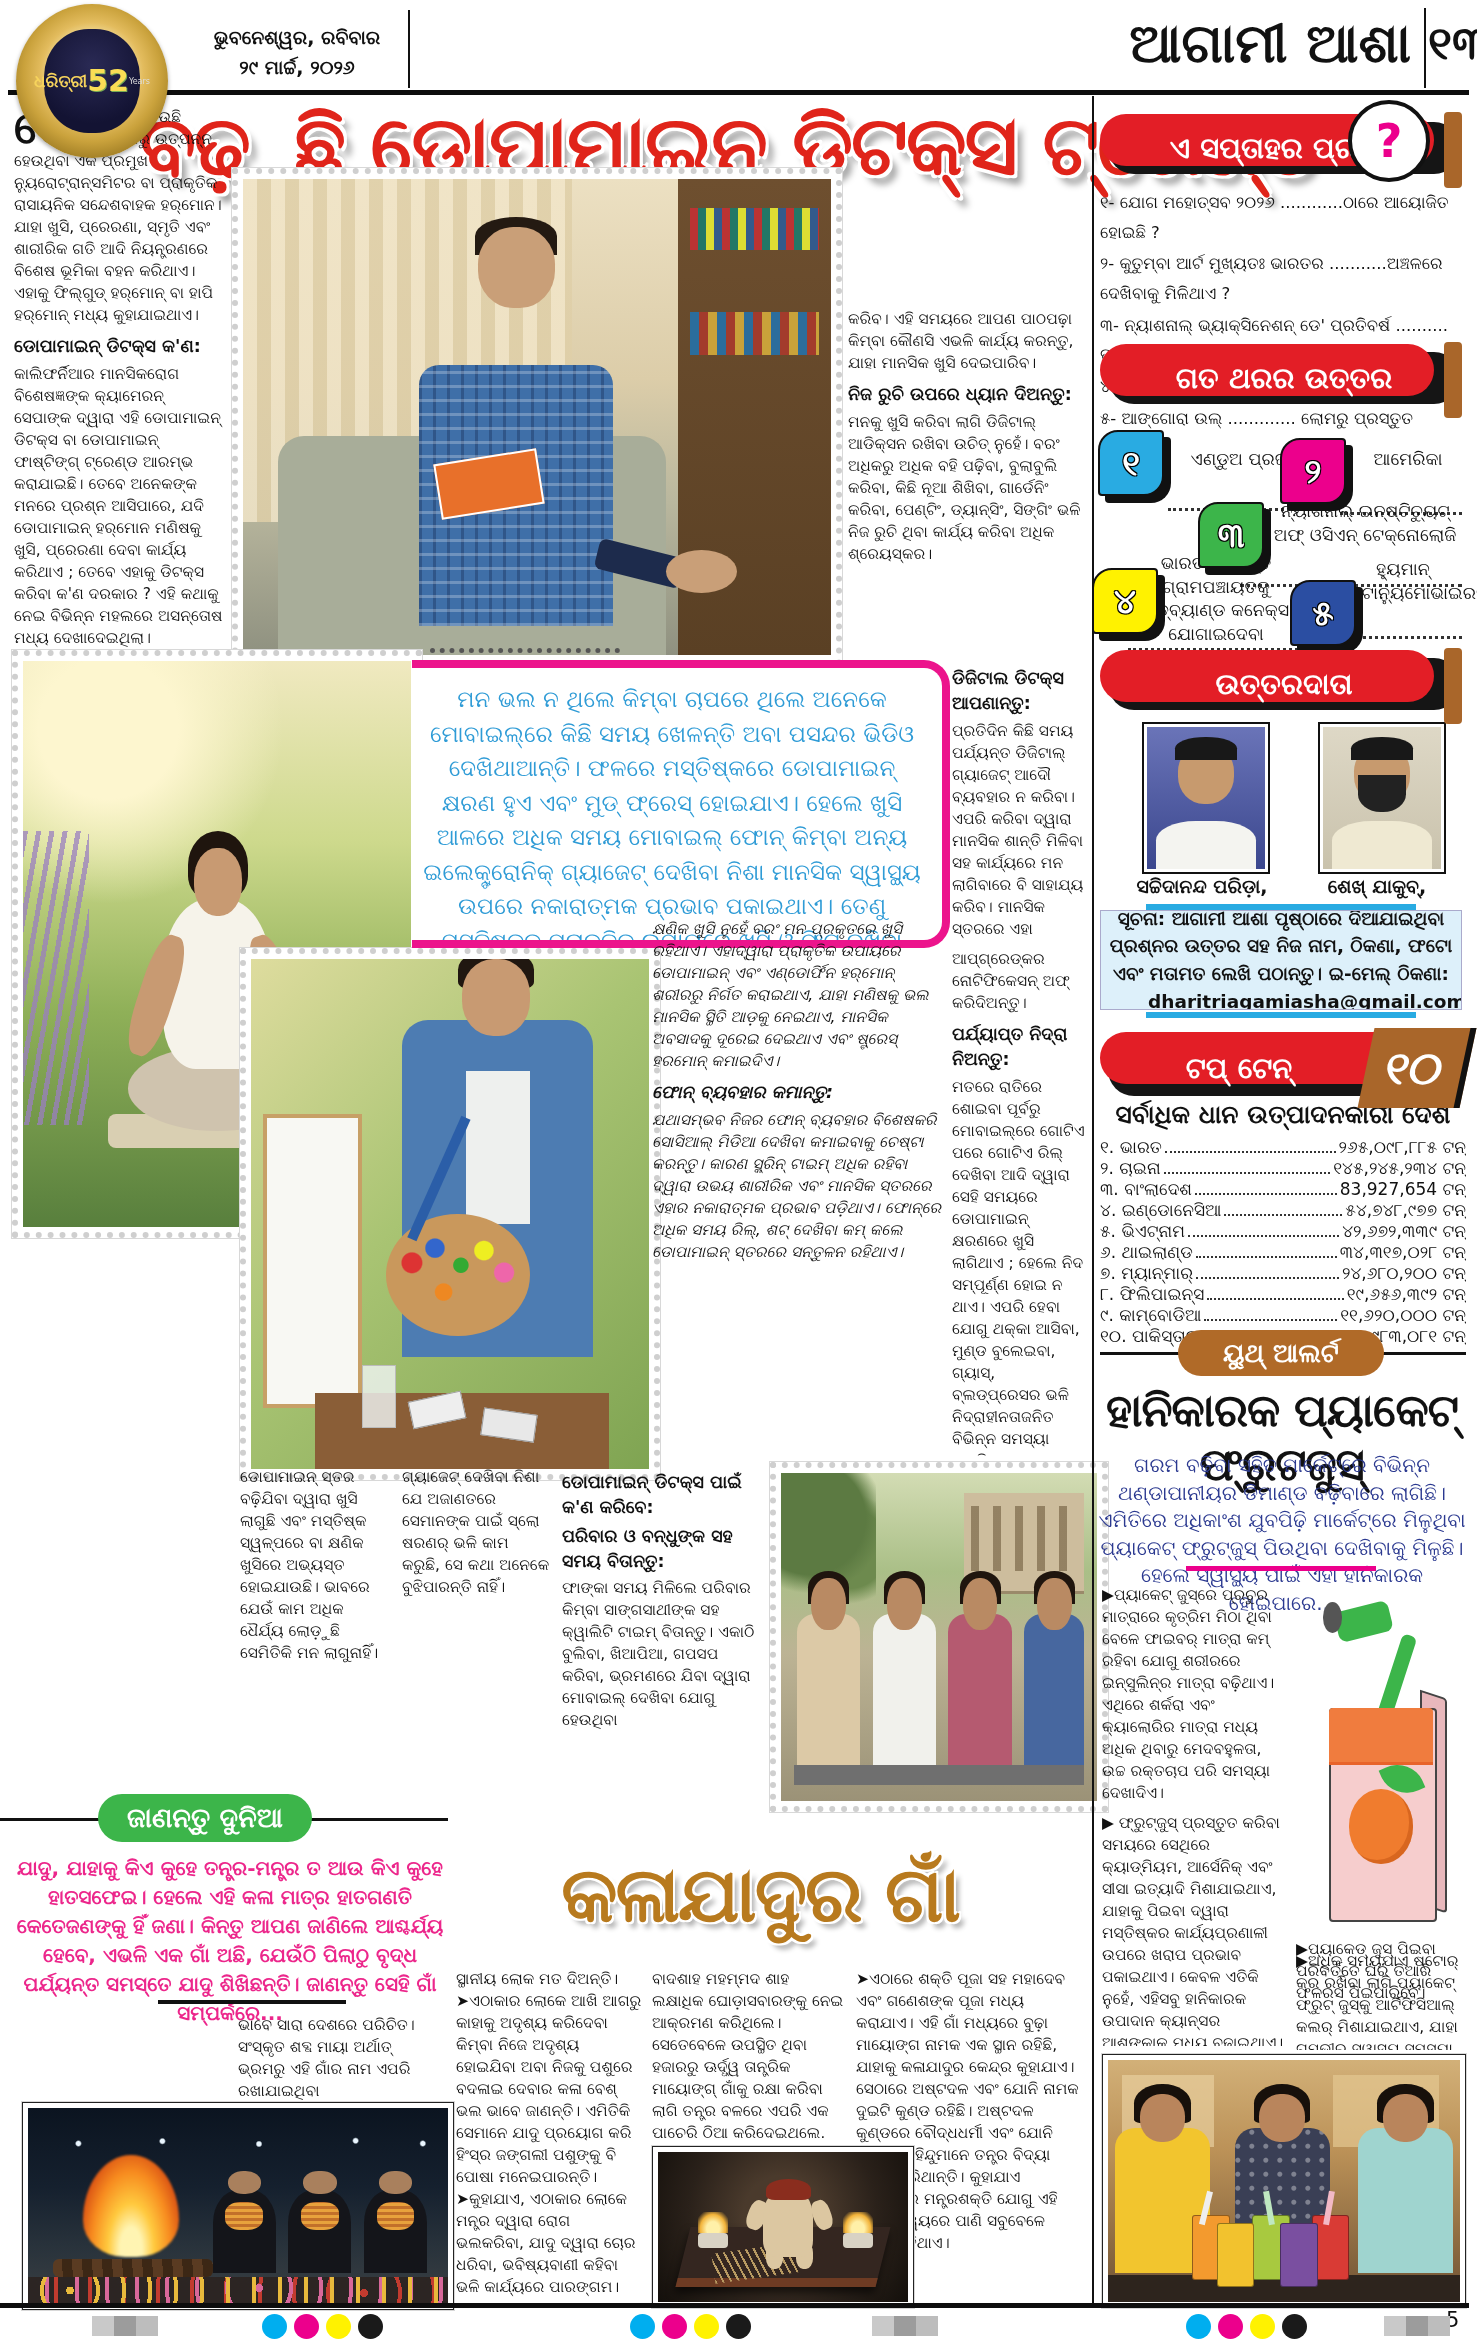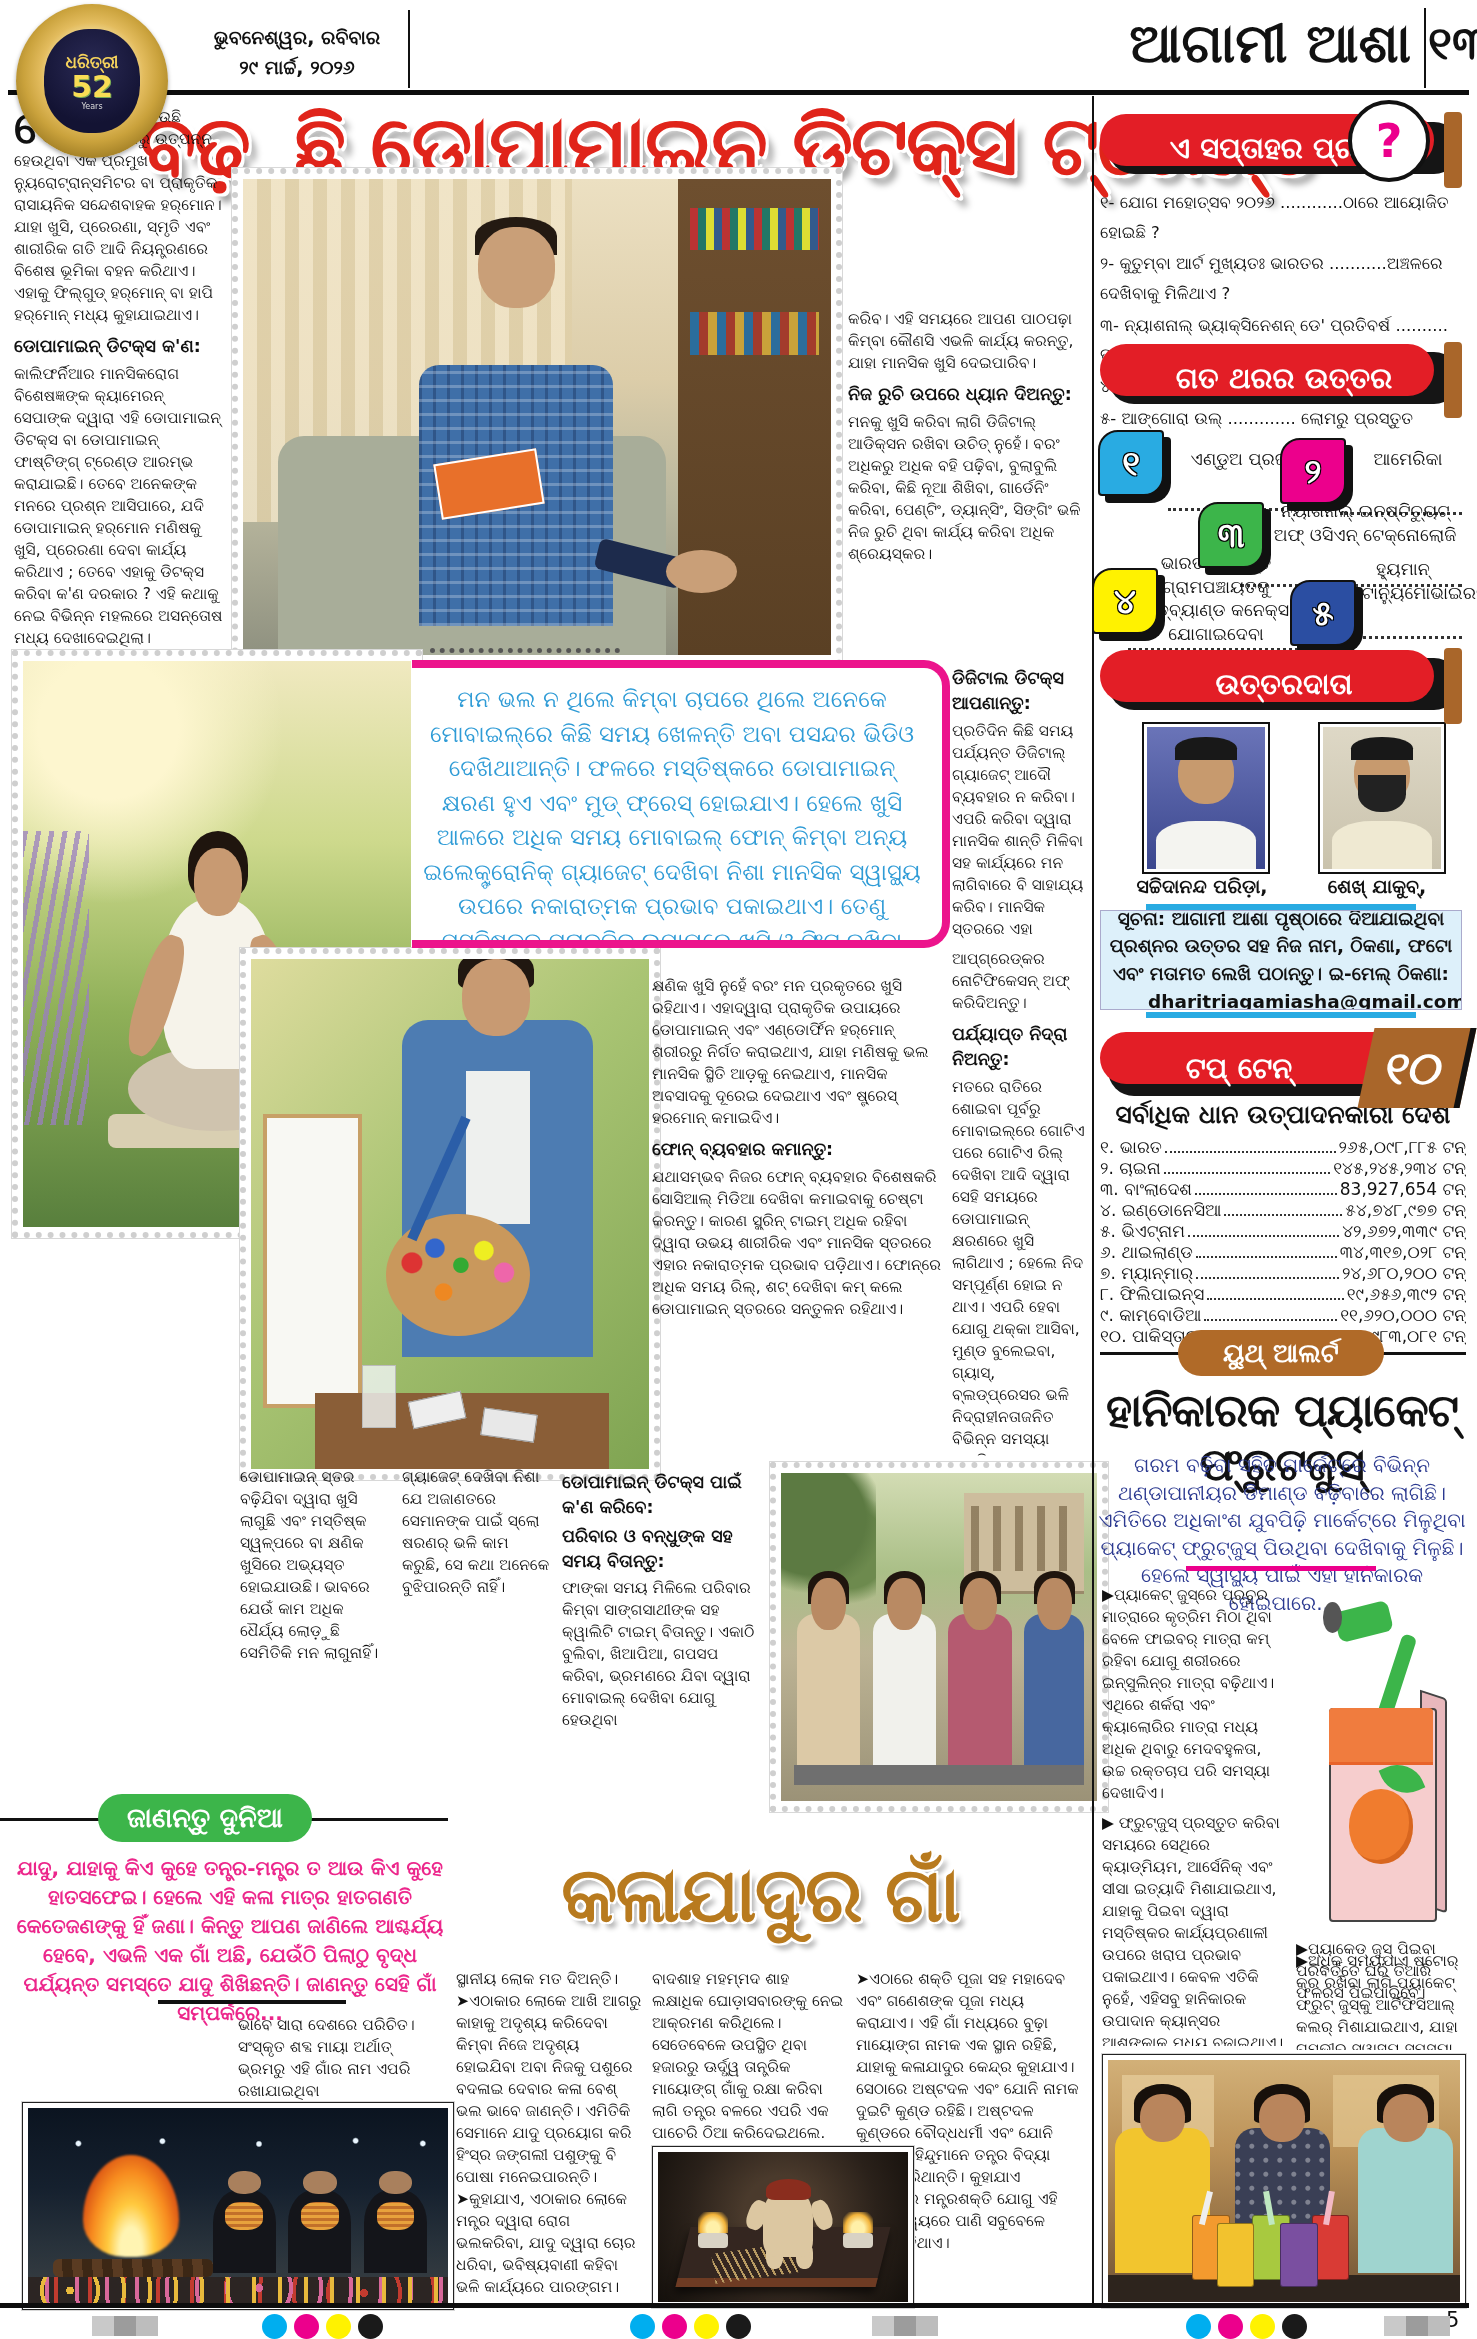--- a/index.html
+++ b/index.html
@@ -10,40 +10,40 @@
   .b{font-weight:bold;}
   .body-txt{font-size:15.5px;line-height:1.42;text-align:left;}
   .body-txt p{margin:0 0 8px 0;}
   .subhead{font-size:17.5px;font-weight:bold;margin:4px 0 4px 0;}
   
   .top-rule{left:8px;top:90px;width:1461px;height:5px;background:#0d0d0d;}
   .logo{left:16px;top:4px;width:152px;height:154px;border-radius:50%;
         background:radial-gradient(circle at 50% 45%,#f7e7ae 0 30%,#e3bc5e 45%,#caa23c 60%,#9c7a22 78%,#c8c8c8 79%);
         box-shadow:0 2px 4px rgba(0,0,0,.35);z-index:5;display:flex;align-items:center;justify-content:center;}
   .logo-inner{width:96px;height:104px;border-radius:46%;background:radial-gradient(circle at 50% 35%,#2a2a55,#131333 70%);
-        display:flex;flex-direction:column;align-items:center;justify-content:center;color:#f6d35c;}
+        display:flex;flex-direction:row;align-items:center;justify-content:center;color:#f6d35c;}
   .logo-name{font-size:17px;font-weight:bold;}
   .logo-years{font-size:30px;font-weight:bold;line-height:1;color:#f9dd55;text-shadow:1px 1px 0 #7a5;}
   .logo-sub{font-size:8px;color:#ddd;}
   .dateline{left:192px;top:22px;width:210px;font-size:19px;font-weight:bold;line-height:1.6;text-align:center;}
   .hdr-vrule1{left:408px;top:10px;width:2px;height:78px;background:#111;}
   .masthead{right:66px;top:12px;font-size:54px;font-weight:bold;letter-spacing:0;}
   .hdr-vrule2{left:1424px;top:8px;width:2px;height:80px;background:#111;}
   .pageno{left:1428px;top:16px;width:46px;font-size:46px;font-weight:bold;}
   
   .headline{left:140px;top:98px;width:950px;height:168px;font-size:82px;font-weight:800;color:#e0241a;
       text-align:center;white-space:nowrap;letter-spacing:-2px;
       text-shadow:3px 3px 0 #fff,-3px -3px 0 #fff,3px -3px 0 #fff,-3px 3px 0 #fff,7px 9px 7px rgba(0,0,0,.4);}
   
   .dropcap{float:left;font-size:44px;line-height:.9;font-weight:bold;margin:2px 4px 0 0;}
   .col-left{left:14px;top:106px;width:212px;height:1684px;}
   .col-rt-a{left:848px;top:308px;width:238px;height:344px;}
   .col-rt-b{left:952px;top:662px;width:133px;height:278px;}
   .col-rt-c{left:952px;top:948px;width:133px;height:508px;}
-  .col-mid-b{left:652px;top:975px;width:290px;height:512px;}
+  .col-mid-b{left:652px;top:918px;width:290px;height:512px;font-style:italic;}
   .bot-a{left:240px;top:1466px;width:150px;height:322px;}
   .bot-b{left:402px;top:1466px;width:148px;height:322px;}
   .bot-c{left:562px;top:1466px;width:198px;height:322px;}
   
   .hl-box{left:412px;top:660px;width:530px;height:272px;border:8px solid #ec148c;border-left:none;
       border-radius:0 26px 26px 0;background:#fff;}
   .hl-dots{left:430px;top:648px;width:190px;height:0;border-top:5px dotted #555;}
   .hl-text{padding:14px 18px 0 8px;font-size:23px;line-height:1.5;color:#2e9bd6;text-align:center;font-weight:500;}
   
   .photo{background:#fff;padding:5px;box-shadow:0 0 0 1px #d8d8d8;}

